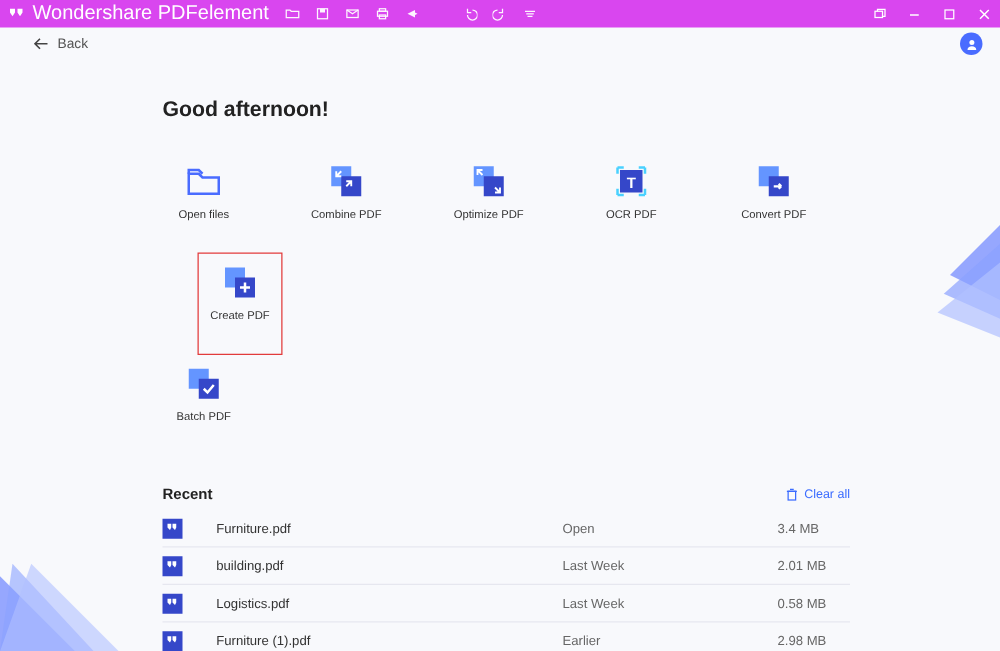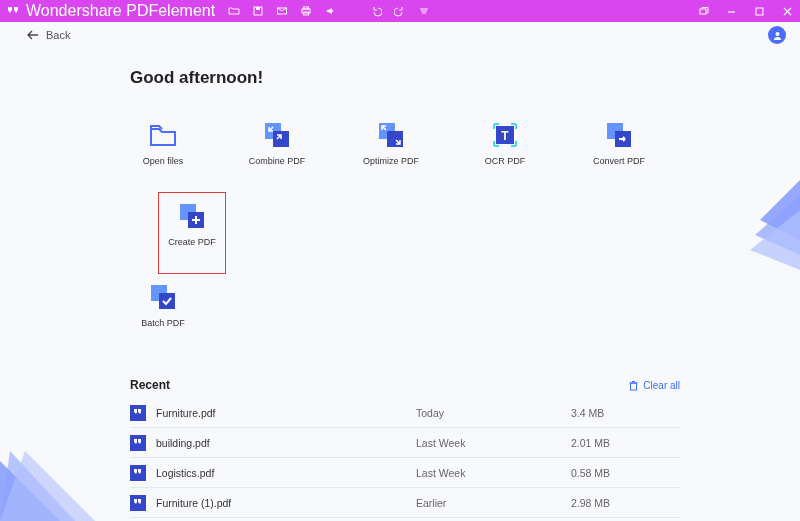--- a/index.html
+++ b/index.html
@@ -12,31 +12,31 @@
   .titlebar .tb-center{position:absolute;left:50%;transform:translateX(-50%);display:flex;gap:10px;}
   .titlebar .tb-center span{display:flex;align-items:center;justify-content:center;width:14px;height:14px;opacity:.95;}
   .titlebar .winctrl{margin-left:auto;display:flex;gap:14px;align-items:center;}
   .titlebar .winctrl span{width:14px;height:14px;display:flex;align-items:center;justify-content:center;}
   
   .backrow{height:26px;display:flex;align-items:center;padding:0 26px;font-size:11px;color:#555;position:relative;}
   .backrow .arrow{margin-right:6px;display:flex;}
   .avatar{position:absolute;right:14px;top:4px;width:18px;height:18px;border-radius:50%;background:#4a6cff;display:flex;align-items:center;justify-content:center;}
   
   .content{padding:10px 120px 0 130px;position:relative;}
-  h1{font-size:17px;font-weight:700;margin:10px 0 24px;color:#222;}
+  h1{font-size:17px;font-weight:700;margin:20px 0 24px;color:#222;}
   .grid{display:flex;flex-wrap:wrap;gap:0 48px;}
   .tile{width:58px;display:flex;flex-direction:column;align-items:center;font-size:9px;color:#333;cursor:pointer;margin-bottom:22px;text-align:center;}
   .tile .tbox{width:30px;height:30px;margin-bottom:6px;display:flex;align-items:center;justify-content:center;}
   .tile-wrap{padding:8px 4px 4px;}
   .tile-wrap.hot{border:1.5px solid #e23b3b;margin-left:28px;}
   
   .recent-head{display:flex;align-items:center;margin:24px 0 6px;}
   .recent-head h2{font-size:12px;font-weight:700;margin:0;color:#222;}
   .clearall{margin-left:auto;color:#3b6cff;font-size:10px;display:flex;align-items:flex-start;gap:4px;cursor:pointer;}
-  .row{display:flex;align-items:center;height:30px;border-bottom:1px solid #e6e7ef;font-size:10.5px;color:#333;}
+  .row{display:flex;align-items:center;height:30px;border-bottom:1px solid #e6e7ef;font-size:10.5px;color:#333;gap:17px;}
   .row .ficon{width:16px;height:16px;background:#3547c9;margin-right:10px;display:flex;align-items:center;justify-content:center;}
   .row .fname{flex:0 0 260px;}
   .row .fdate{flex:0 0 135px;color:#666;}
   .row .fsize{color:#666;margin-left:20px;}
   
   .deco{position:absolute;overflow:visible;pointer-events:none;}
   .deco.tr{right:0;top:180px;}
   .deco.bl{left:0;bottom:0;}
   svg{display:block;}
 </style>
@@ -243,21 +243,21 @@
     </span>
   </div>
   <div id="recent-list">
       <div class="row">
         <span class="ficon">
           <svg width="10" height="10" viewBox="0 0 10 10">
             <path d="M1 1h3v3L3 6 1 4z M5 1h3v3L7 6 5 4z" fill="#fff"></path>
           </svg>
         </span>
         <span class="fname">Furniture.pdf</span>
-        <span class="fdate">Today</span>
+        <span class="fdate">Open</span>
         <span class="fsize">3.4 MB</span>
       </div>
       <div class="row">
         <span class="ficon">
           <svg width="10" height="10" viewBox="0 0 10 10">
             <path d="M1 1h3v3L3 6 1 4z M5 1h3v3L7 6 5 4z" fill="#fff"></path>
           </svg>
         </span>
         <span class="fname">building.pdf</span>
         <span class="fdate">Last Week</span>

